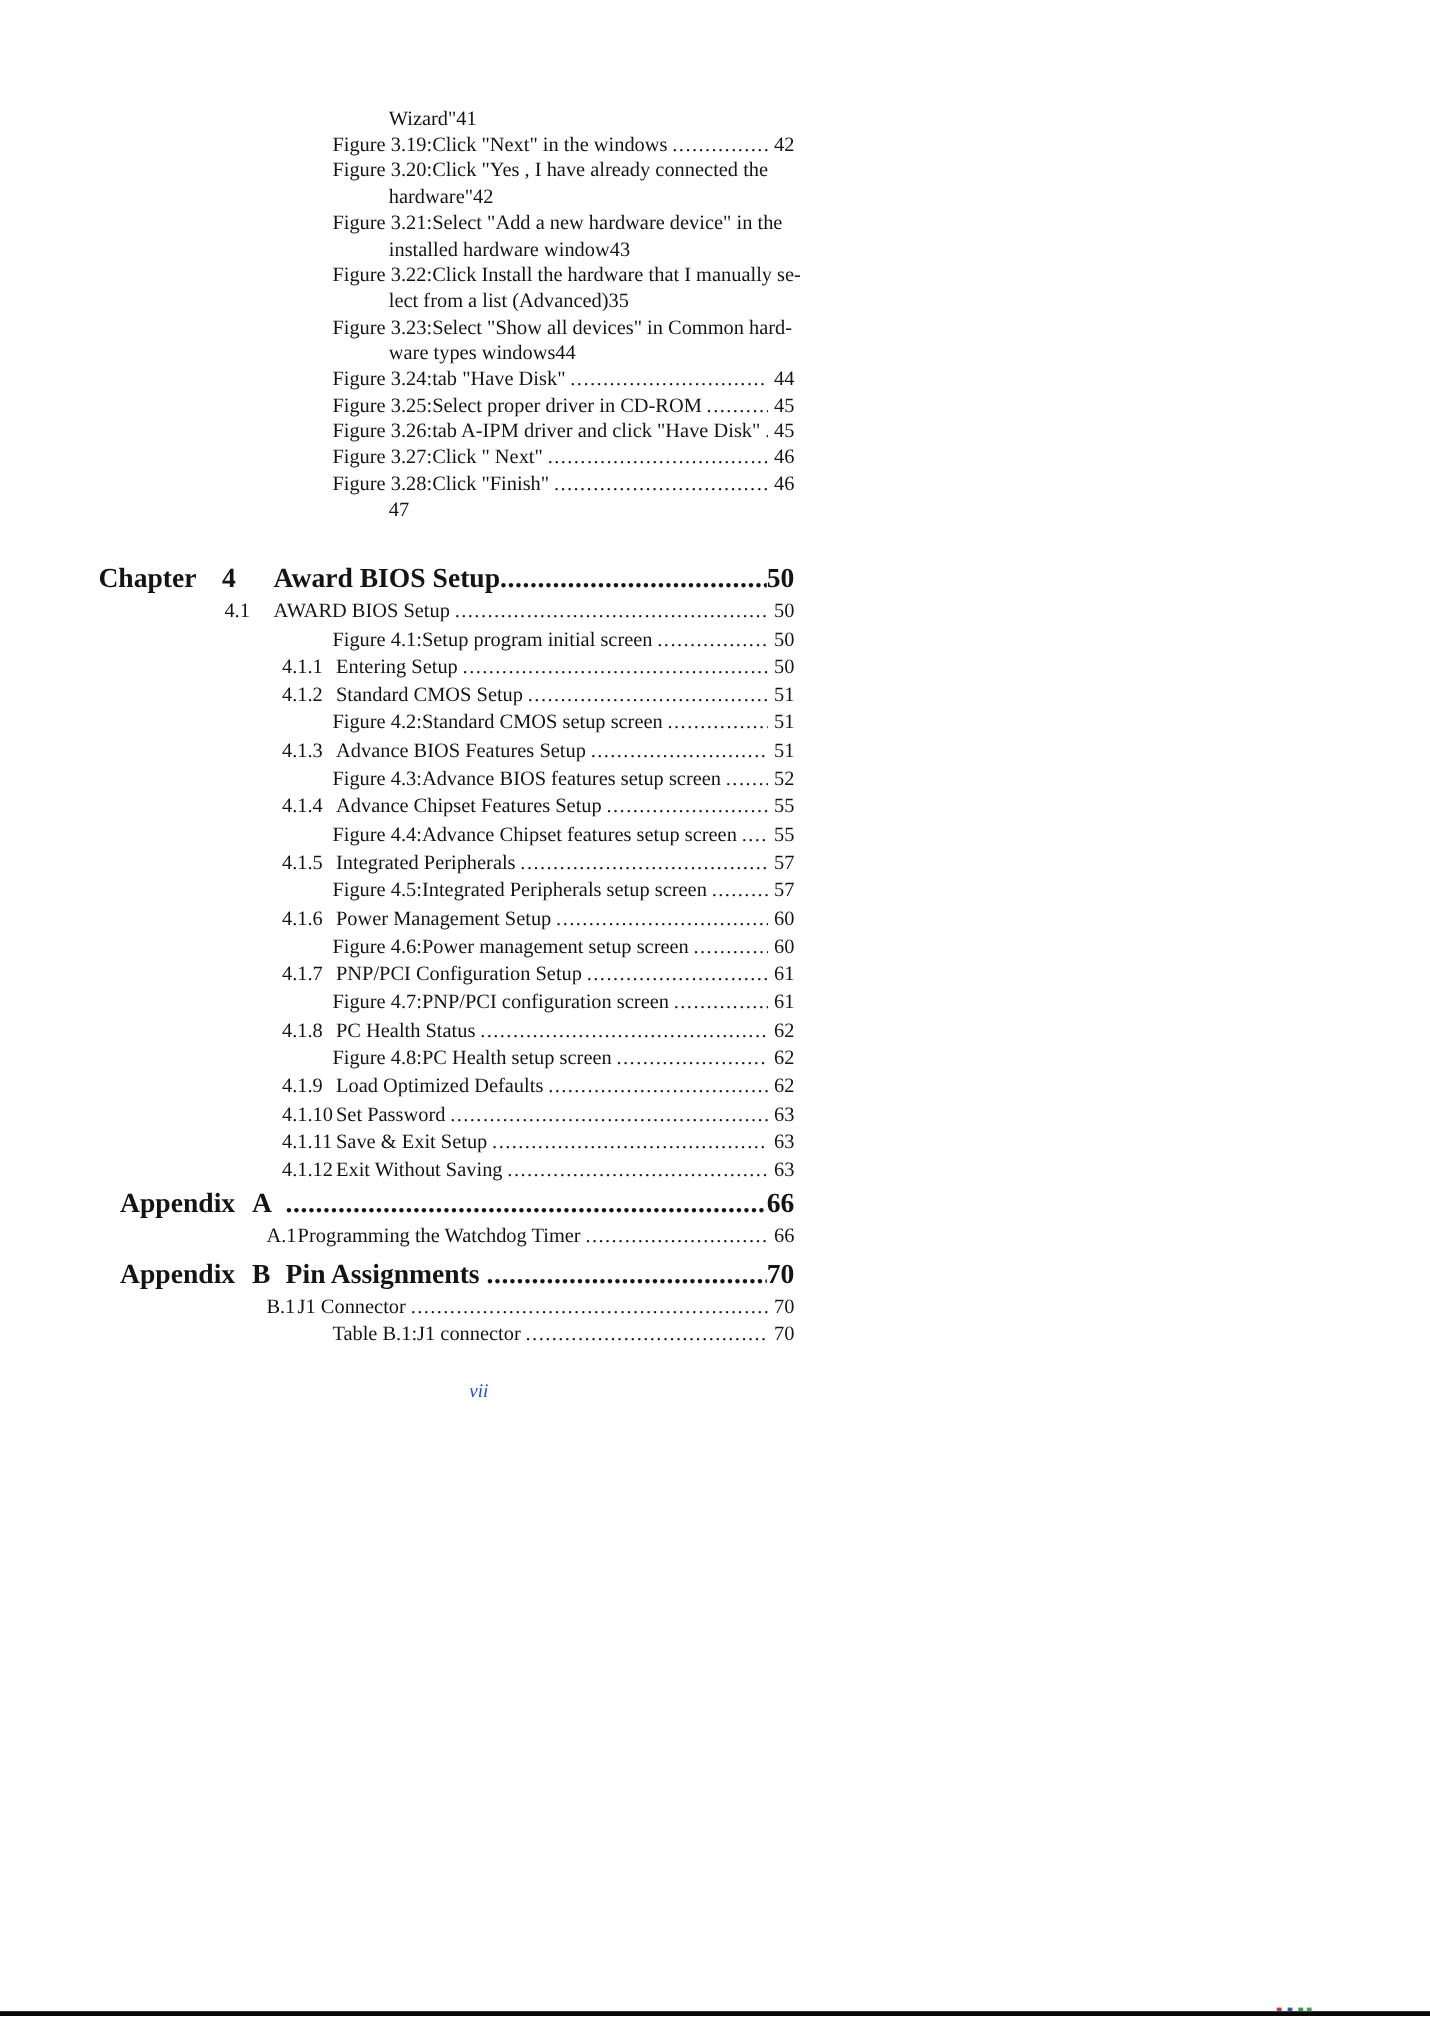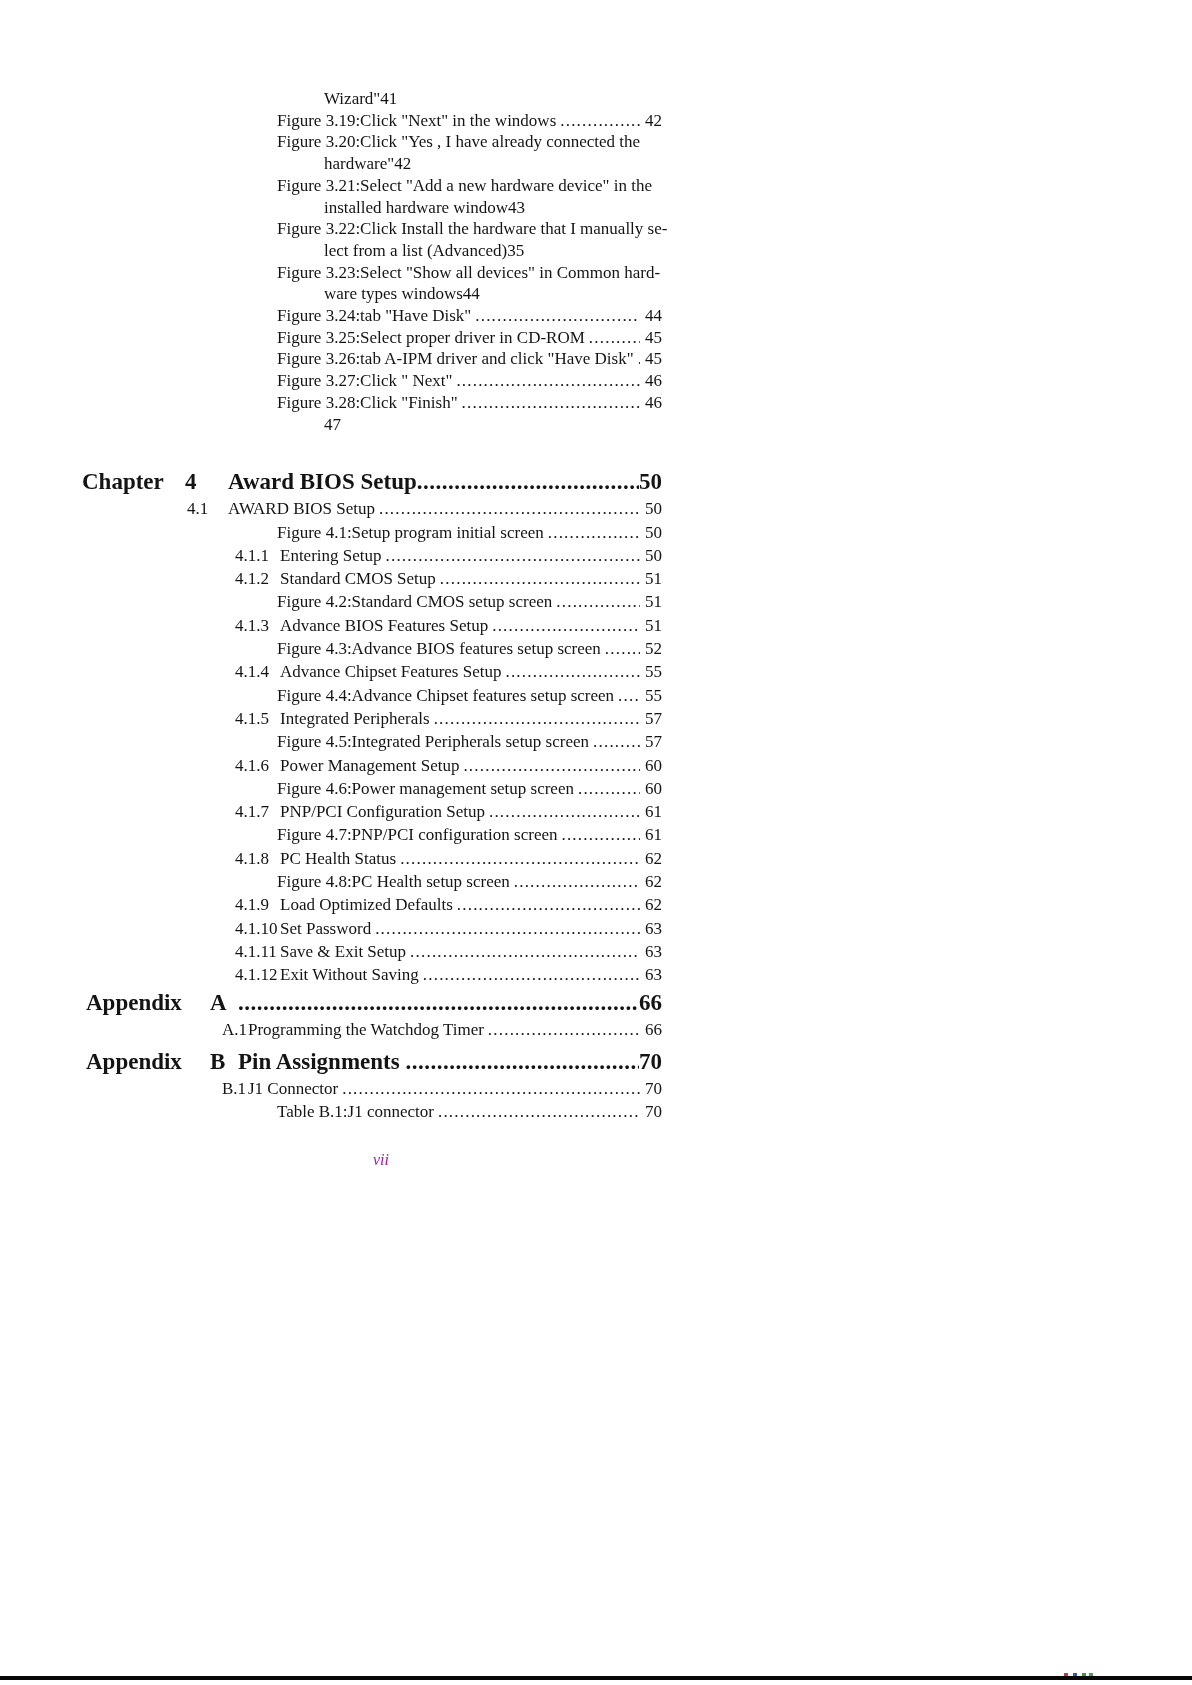--- a/index.html
+++ b/index.html
@@ -14,30 +14,30 @@
   .sub > .num{margin-left:155px;width:45px;flex:0 0 45px;}
   .sec4 > .num{margin-left:107px;width:41px;flex:0 0 41px;}
   .secA > .num{margin-left:142px;width:26px;flex:0 0 26px;}
   .leader{flex:1 1 auto;overflow:hidden;white-space:nowrap;
           letter-spacing:1.2px;margin-left:4px;margin-right:3px;}
   .page{margin-left:2px;text-align:center;white-space:pre;}
   .h-row{display:flex;font-size:23px;line-height:31px;font-weight:bold;}
   .h-label{white-space:pre;}
   .h-chapter > .h-label{margin-left:2px;width:103px;flex:0 0 103px;}
   .h-chapter > .h-num{width:43px;flex:0 0 43px;}
-  .h-appendix > .h-label{margin-left:6px;width:124px;flex:0 0 124px;}
+  .h-appendix > .h-label{margin-left:6px;width:124px;flex:0 0 124px;text-align:center;}
   .h-appendix > .h-num{width:28px;flex:0 0 28px;}
   .h-title{white-space:pre;}
   .h-row .leader{margin:0;letter-spacing:0.5px;}
   .h-row .page{margin-left:0;}
   .h0{margin-top:31px;}
   .h1{margin-top:1px;}
   .h2{margin-top:4px;}
-  #footer{position:absolute;left:373px;top:1151px;font-size:16px;
-          font-style:italic;color:#a21caf;}
+  #footer{position:absolute;left:391px;top:1151px;font-size:16px;
+          font-style:italic;color:#1d4ed8;}
   #bottom-rule{position:absolute;left:0;top:1676px;width:1192px;height:4px;
                background:#070707;}
   .speck{position:absolute;width:4px;height:3px;top:1673px;}
   #speck-red{left:1064px;background:#c03a4a;}
   #speck-blue{left:1073px;background:#3a55b0;}
   #speck-green1{left:1082px;background:#3e9a4a;}
   #speck-green2{left:1089px;background:#47a055;}
 </style>
 </head>
 <body>

